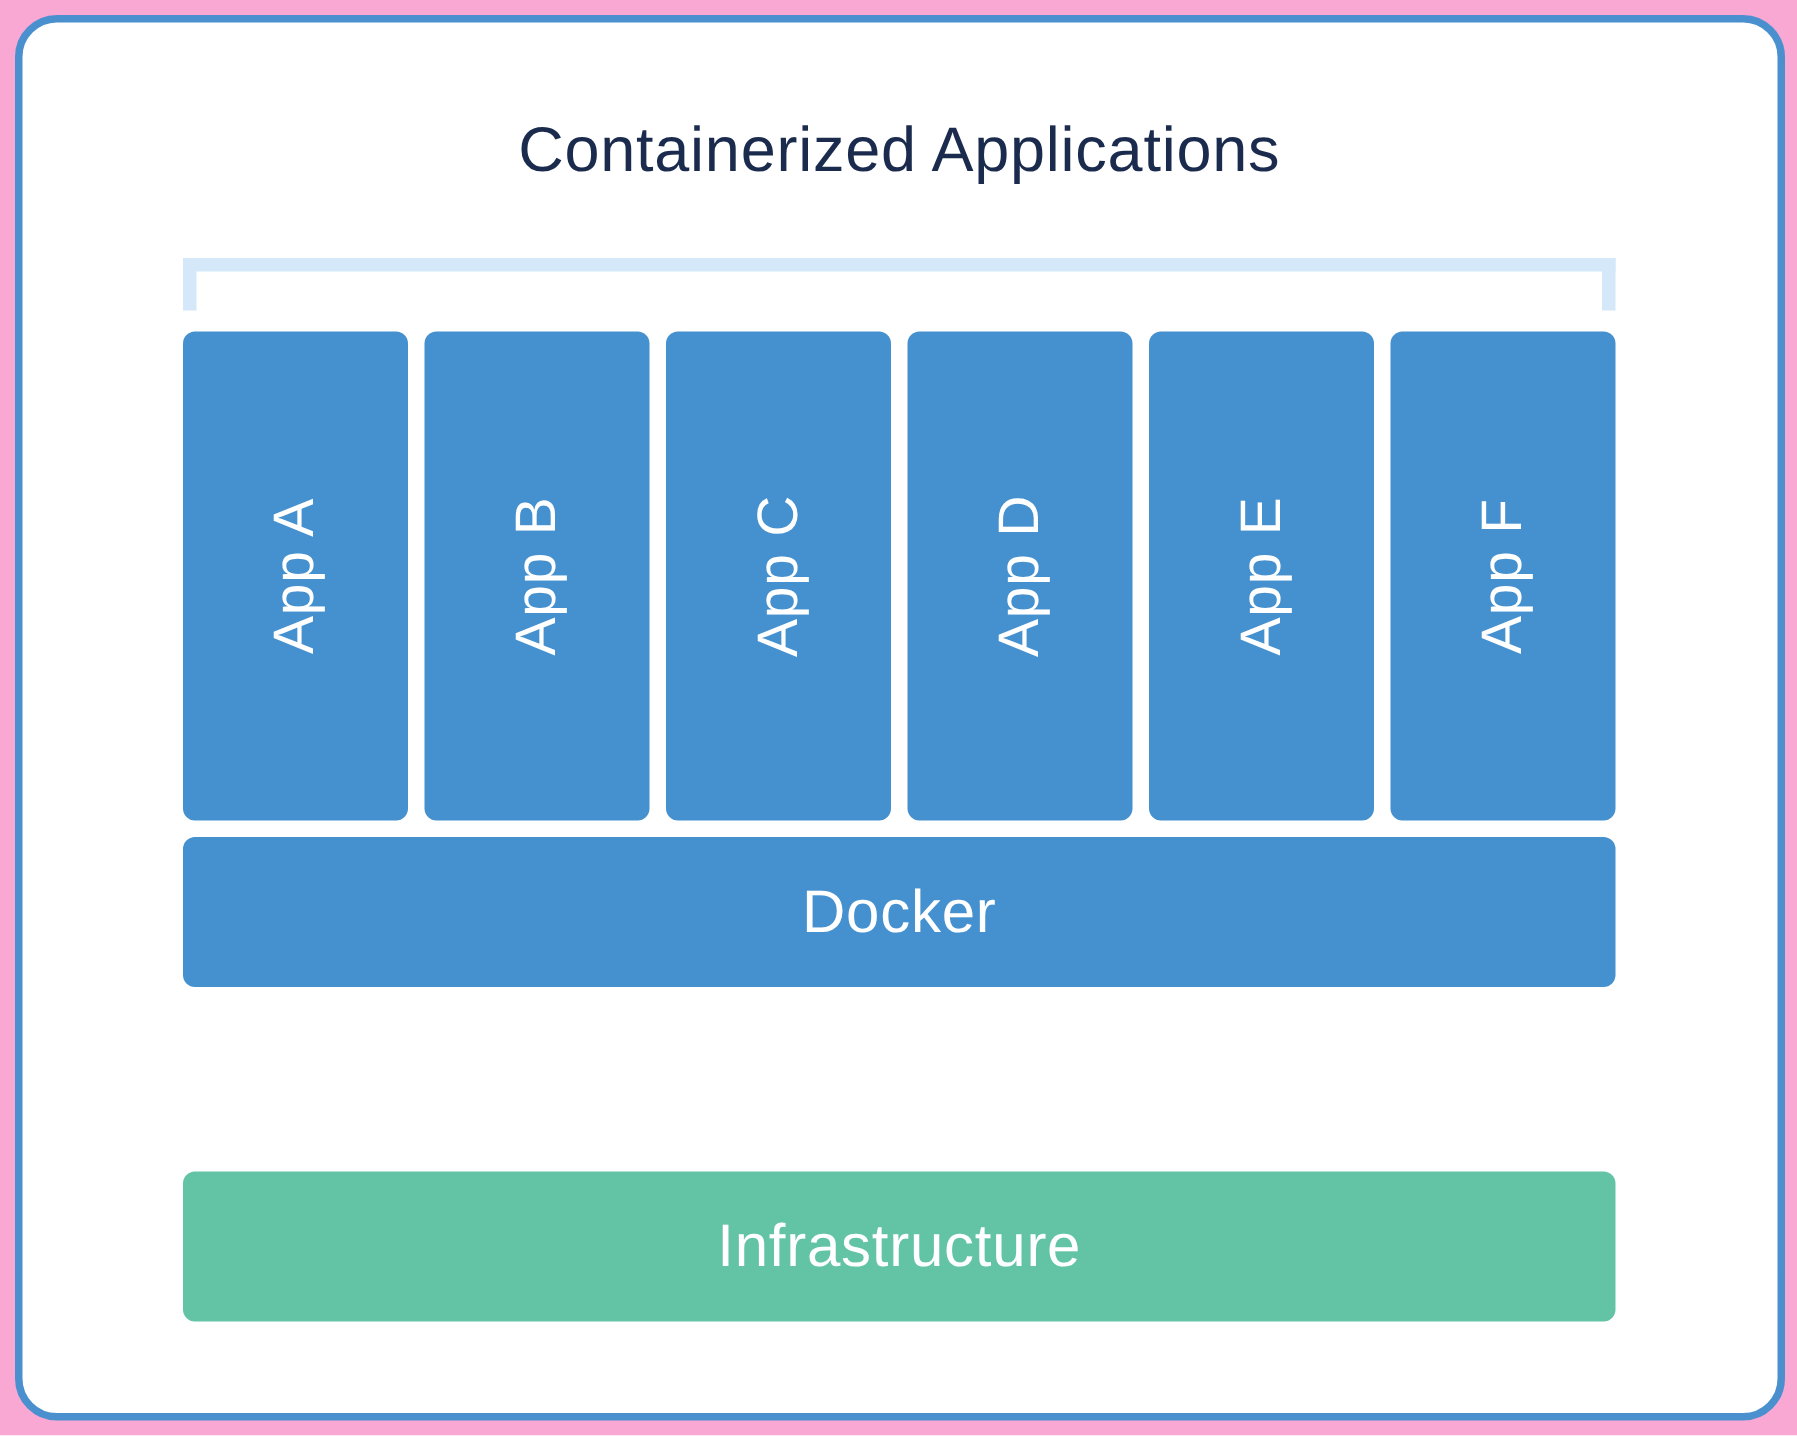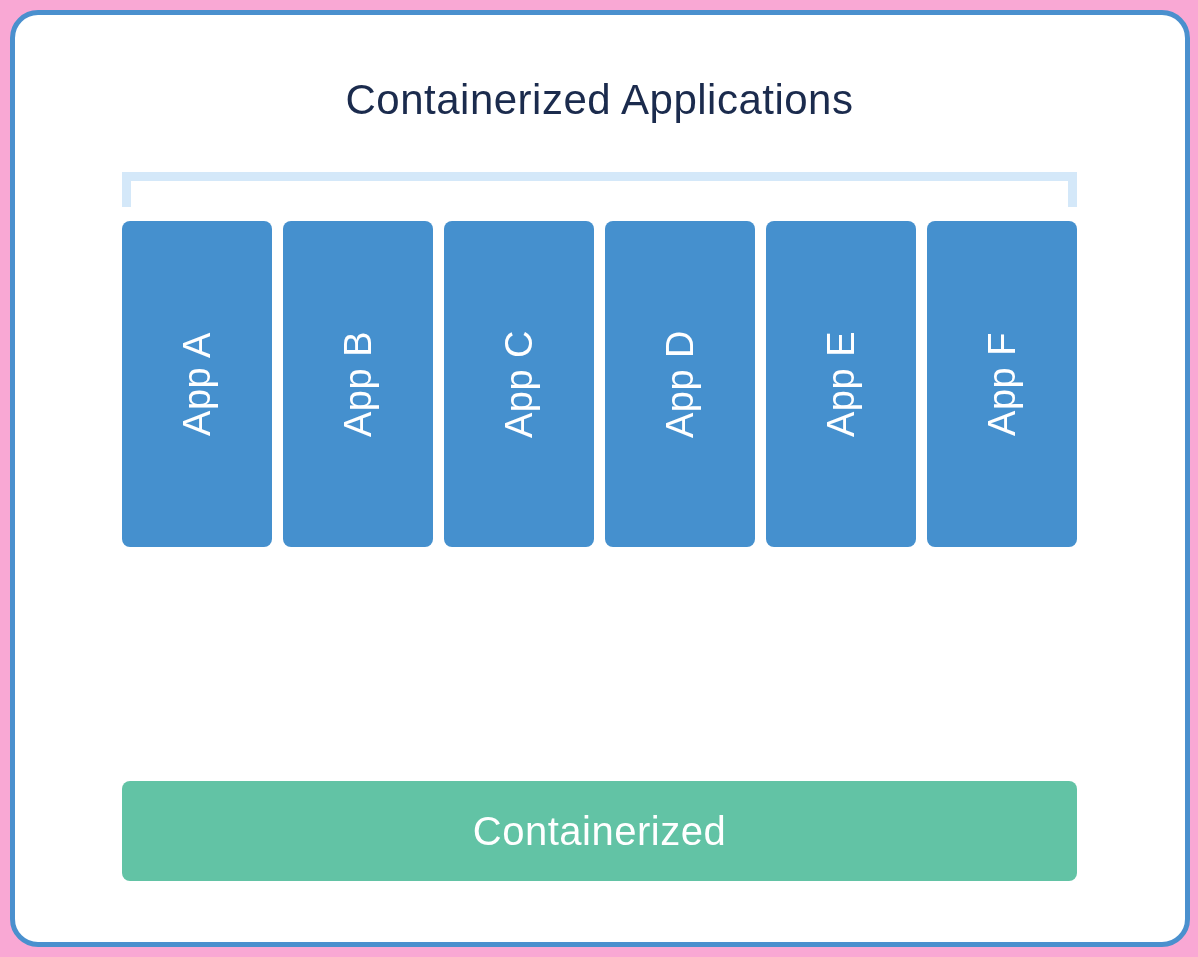--- a/index.html
+++ b/index.html
@@ -121,19 +121,22 @@
       <span class="app-label" style="color: rgb(255, 255, 255);">App D</span>
     </div>
     <div class="app-box" style="background-color: rgb(69, 144, 206);">
       <span class="app-label" style="color: rgb(255, 255, 255);">App E</span>
     </div>
     <div class="app-box" style="background-color: rgb(69, 144, 206);">
       <span class="app-label" style="color: rgb(255, 255, 255);">App F</span>
     </div>
   </div>
 
+  <div class="layer layer-docker" style="background-color: rgb(69, 144, 206); color: rgb(255, 255, 255);">
+    <span class="layer-label">Docker</span>
+  </div>
 
 
   <div class="layer layer-infrastructure" style="background-color: rgb(98, 195, 165); color: rgb(255, 255, 255);">
-    <span class="layer-label">Containerized</span>
+    <span class="layer-label">Infrastructure</span>
   </div>
 
 </div>
 
 </body></html>

